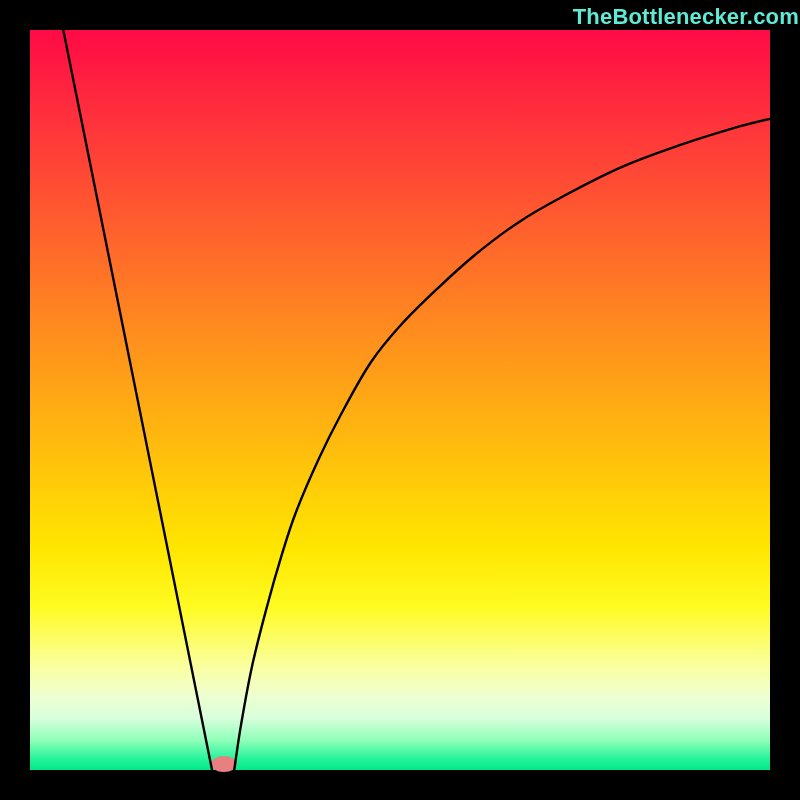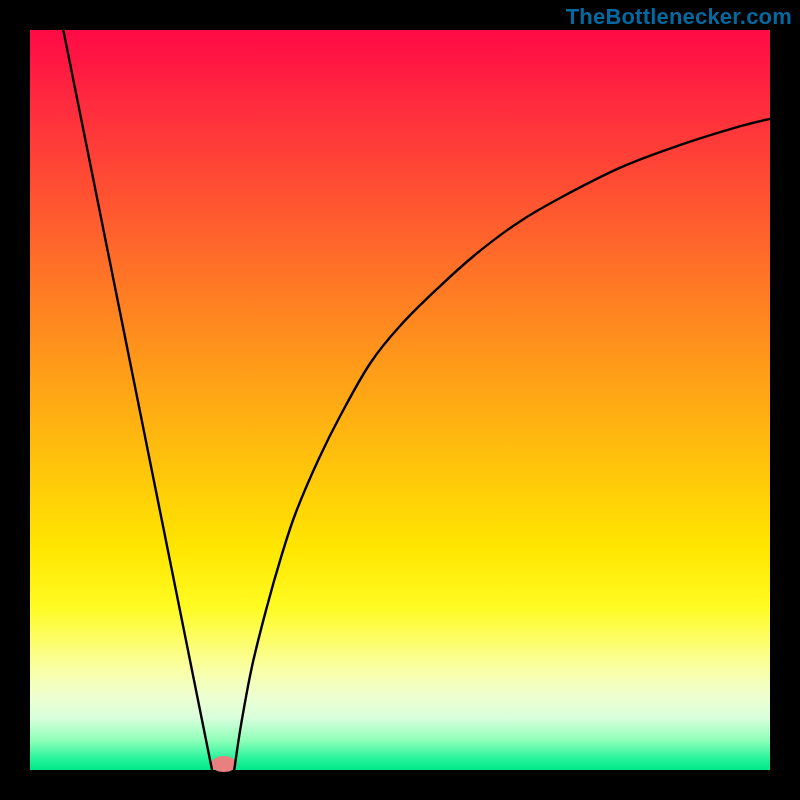--- a/index.html
+++ b/index.html
@@ -13,22 +13,22 @@
   }
   .frame {
     position: relative;
     width: 800px;
     height: 800px;
     background: #000;
   }
   .attribution {
     position: absolute;
     top: 4px;
-    right: 8px;
-    color: #0369a1;
+    right: 1px;
+    color: #5eead4;
     font-size: 22px;
     font-weight: 600;
     letter-spacing: 0.2px;
   }
   svg {
     position: absolute;
     left: 0;
     top: 0;
   }
 </style>

